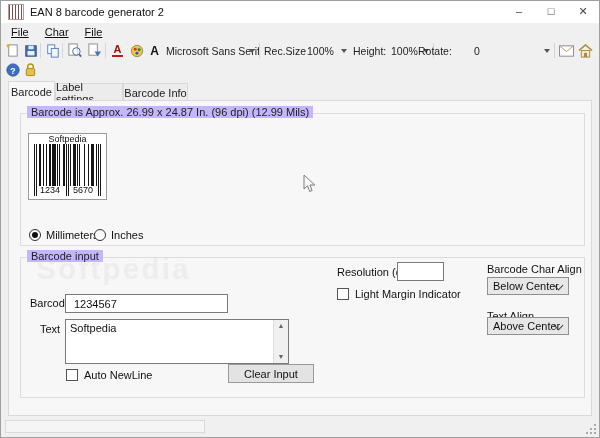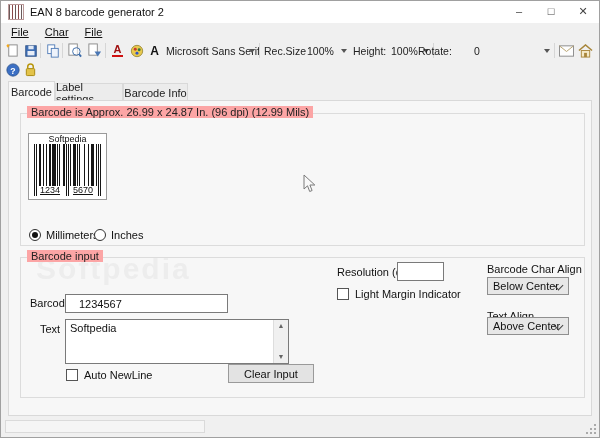--- a/index.html
+++ b/index.html
@@ -31,45 +31,45 @@
   .a-red .ul{display:block;height:2px;background:#d01010;margin-top:1px;}
   .a-black{color:#111;font-weight:bold;font-size:12px;}
   
   .tab{position:absolute;box-sizing:border-box;border:1px solid #d9d9d9;border-bottom:none;
     background:#ececec;color:#222;display:flex;align-items:center;justify-content:center;}
   .tab.active{background:#f7f7f7;z-index:3;}
   .tabpage{position:absolute;left:8px;top:100px;width:584px;height:316px;background:#f7f7f7;
     border:1px solid #d9d9d9;box-sizing:border-box;}
   
   .groupbox{position:absolute;border:1px solid #dcdcdc;box-sizing:border-box;}
-  .groupbox>.gb-title{position:absolute;top:-8px;left:6px;background:#fca5a5;padding:0 4px;
+  .groupbox>.gb-title{position:absolute;top:-8px;left:6px;background:#c4b5fd;padding:0 4px;
     color:#222;white-space:nowrap;}
   
   .bc-box{position:absolute;left:28px;top:133px;width:79px;height:67px;background:#fff;
     border:1px solid #9a9a9a;box-sizing:border-box;}
   .bc-title{position:absolute;left:0;right:0;top:0;text-align:center;font-size:9px;color:#111;line-height:10px;}
   .bars{position:absolute;left:5px;top:10px;height:52px;font-size:0;white-space:nowrap;}
   .bar{display:inline-block;width:1px;height:42px;vertical-align:top;background:transparent;}
   .bar.on{background:#151515;}
   .bar.tall{height:52px;}
-  .bc-digits{position:absolute;top:51px;height:11px;font-size:9px;line-height:11px;text-align:center;color:#111;text-decoration:underline;}
+  .bc-digits{position:absolute;top:51px;height:11px;font-size:9px;line-height:11px;text-align:center;color:#111;}
   .bc-dl{left:7px;width:28px;} .bc-dr{left:40px;width:28px;}
   
   .radio{position:absolute;width:12px;height:12px;border:1px solid #333;border-radius:50%;
     background:#fff;box-sizing:border-box;}
   .radio.checked::after{content:"";position:absolute;left:2px;top:2px;width:6px;height:6px;
     border-radius:50%;background:#111;}
   .checkbox{position:absolute;width:12px;height:12px;border:1px solid #555;background:#fff;box-sizing:border-box;}
   .lbl{position:absolute;color:#111;white-space:nowrap;}
   .combo{position:absolute;box-sizing:border-box;background:#ddd;border:1px solid #8f8f8f;
     display:flex;align-items:center;padding-left:5px;color:#111;}
   .combo .chev{position:absolute;right:6px;top:5px;width:6px;height:6px;border-right:1px solid #444;
     border-bottom:1px solid #444;transform:rotate(45deg);}
   .textbox{position:absolute;box-sizing:border-box;background:#fff;border:1px solid #7a7a7a;
-    padding:2px 13px;font-family:"Liberation Sans",sans-serif;font-size:11px;color:#111;}
+    padding:2px 8px;font-family:"Liberation Sans",sans-serif;font-size:11px;color:#111;}
   .multiline{position:absolute;box-sizing:border-box;background:#fff;border:1px solid #7a7a7a;}
   .ml-text{position:absolute;left:4px;top:2px;right:18px;color:#111;}
   .ml-scroll{position:absolute;right:0;top:0;bottom:0;width:14px;background:#f0f0f0;border-left:1px solid #ddd;}
   .ml-arrow{position:absolute;left:0;width:14px;height:12px;font-size:7px;color:#666;text-align:center;line-height:12px;}
   .btn{position:absolute;box-sizing:border-box;background:#e3e3e3;border:1px solid #9a9a9a;
     display:flex;align-items:center;justify-content:center;color:#111;}
   
   .statusbar{position:absolute;left:1px;right:1px;bottom:1px;height:20px;background:#f0f0f0;}
   .status-panel{position:absolute;left:4px;top:3px;width:200px;height:13px;background:#f5f5f5;border:1px solid #dadada;box-sizing:border-box;}
   .grip{position:absolute;right:3px;bottom:3px;width:10px;height:10px;}

